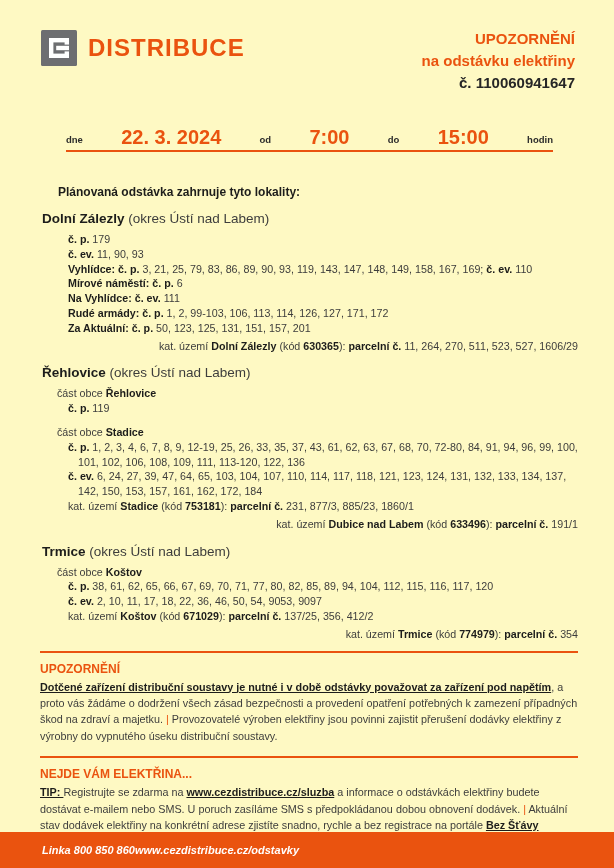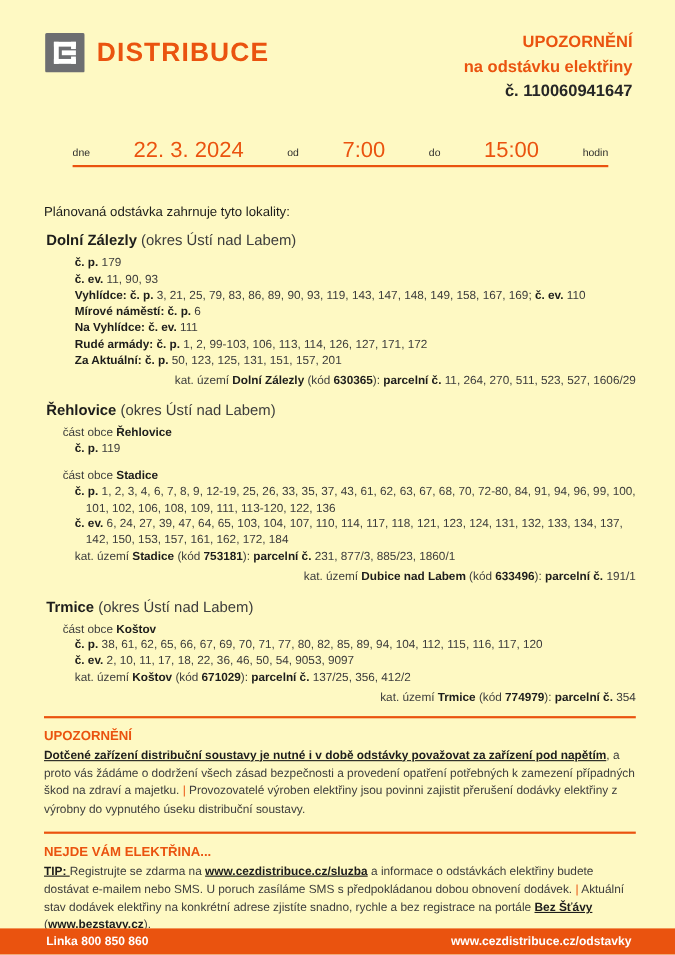--- a/index.html
+++ b/index.html
@@ -12,46 +12,46 @@
   .header-left{position:absolute;left:41px;top:30px;display:flex;align-items:center;gap:11px;}
   .logo-svg{display:block;width:36px;height:36px;}
   .brand{font-size:24px;font-weight:bold;color:var(--orange);letter-spacing:1px;line-height:36px;}
   .header-right{position:absolute;right:39px;top:28px;text-align:right;line-height:22px;}
   .notice-line{font-size:15px;font-weight:bold;color:var(--orange);}
   .notice-number{font-size:15px;font-weight:bold;color:#262626;}
   
   .schedule{position:absolute;left:66px;right:61px;top:122px;height:30px;
     border-bottom:2px solid var(--orange);display:flex;align-items:flex-end;
     justify-content:space-between;padding-bottom:3px;box-sizing:border-box;}
-  .sch-label{font-size:9.5px;font-weight:normal;color:#2c2c2b;padding-bottom:2px;}
-  .sch-value{font-size:20px;font-weight:normal;color:var(--orange);line-height:20px;}
+  .sch-label{font-size:9.5px;font-weight:bold;color:#2c2c2b;padding-bottom:2px;}
+  .sch-value{font-size:20px;font-weight:bold;color:var(--orange);line-height:20px;}
   
   .body{position:absolute;left:40px;right:36px;top:181px;}
-  .intro{font-size:12px;font-weight:normal;color:var(--ink);margin:5px 0 0 0;line-height:13px;}
+  .intro{font-size:12px;font-weight:bold;color:var(--ink);margin:5px 0 0 18px;line-height:13px;}
   .loc-heading{font-size:13.5px;color:var(--text);margin:12px 0 5px 2px;line-height:16px;}
   .loc-name{font-weight:bold;color:var(--ink);}
   .loc-region{font-weight:normal;color:var(--text);}
   .line{font-size:10.7px;line-height:14.8px;color:var(--text);}
   .ind1{padding-left:27px;text-indent:-10px;}
   .ind2{padding-left:38px;text-indent:-10px;}
   .gap1{margin-top:3px;text-align:right;}
   .gap2{margin-top:9px;}
   .b{font-weight:bold;color:var(--ink);}
   .o{color:var(--orange);}
   .rule{border:0;border-top:2px solid var(--orange);margin:0;}
   .rule-1{margin-top:9px;}
   .rule-2{margin-top:12px;}
   .rule-3{margin-top:4px;}
   .sec-title{font-size:12px;font-weight:bold;color:var(--orange);margin:9px 0 1px;line-height:14px;}
   .para{font-size:10.8px;line-height:16.4px;color:var(--text);margin:3px 0 0;}
   .para .b{color:var(--ink);text-decoration:underline;}
   
-  .footer-bar{position:absolute;left:0;right:0;bottom:0;height:24px;background:var(--orange);
-    display:flex;justify-content:space-between;align-items:center;padding:0 40px 0 42px;
-    box-sizing:border-box;}
+  .footer-bar{position:absolute;left:0;right:0;bottom:0;height:36px;background:var(--orange);
+    display:flex;align-items:center;padding:0 40px 0 42px;
+    box-sizing:border-box;font-style:italic;}
   .footer-bar span{color:#ffffff;font-size:11px;font-weight:bold;}
 </style>
 </head>
 <body>
 
 <div class="page" style="--orange: #ea530f; --gray: #6d6e71; --text: #3d3d3c; --ink: #1d1d1b;">
 
   <div class="header-left">
     <svg class="logo-svg" viewBox="0 0 36 36" aria-hidden="true">
       <rect x="0" y="0" width="36" height="36" rx="1.5" fill="#6d6e71"></rect>

